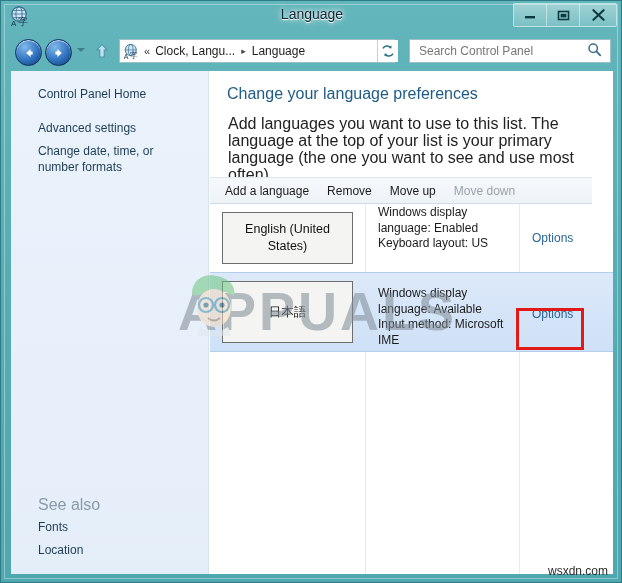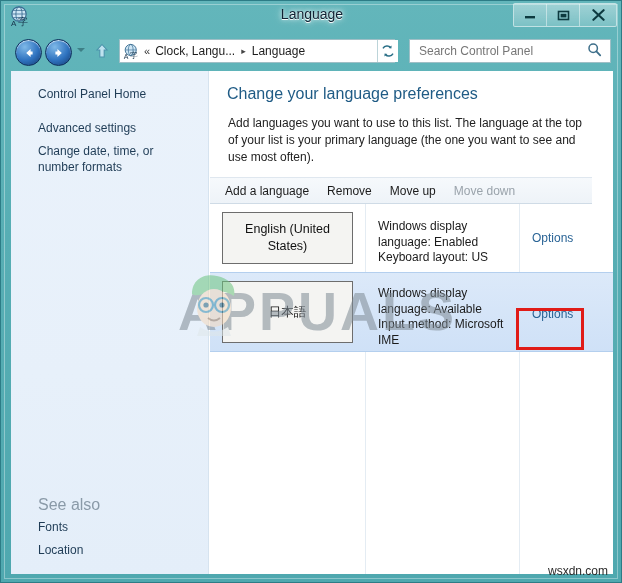--- a/index.html
+++ b/index.html
@@ -223,21 +223,21 @@
     position: absolute;
     left: 17px; top: 14px;
     font-size: 16px;
     color: #1f5b85;
     white-space: nowrap;
   }
   .main-desc {
     position: absolute;
     left: 18px; top: 44px;
     width: 362px;
-    font-size: 12px;
+    font-size: 16px;
     color: #222;
     line-height: 17px;
   }
 
   
   .cmdbar {
     position: absolute;
     left: 0; top: 106px;
     width: 382px; height: 27px;
     background: linear-gradient(180deg,#f6f9fc 0%, #eef3f8 100%);
@@ -471,21 +471,21 @@
           <div class="cmd">Move up</div>
           <div class="cmd disabled">Move down</div>
         </div>
 
         <div class="langlist">
           <div class="col-div c1"></div>
           <div class="col-div c2"></div>
 
           <div class="langrow" style="top:0; height:72px;">
             <div class="lang-tile" style="height:52px;">English (United States)</div>
-            <div class="lang-info" style="top:15px; white-space:pre-line;">Windows display language: Enabled
+            <div class="lang-info" style="top:1px; white-space:pre-line;">Windows display language: Enabled
 Keyboard layout: US</div>
             <div class="lang-options" style="top:27px;">Options</div>
           </div>
 
           <div class="langrow selected" style="top:68px; height:80px;">
             <div class="lang-tile" style="height:62px;">日本語</div>
             <div class="lang-info" style="top:13px; white-space:pre-line;">Windows display language: Available
 Input method: Microsoft IME</div>
             <div class="lang-options" style="top:34px;">Options</div>
           </div>

